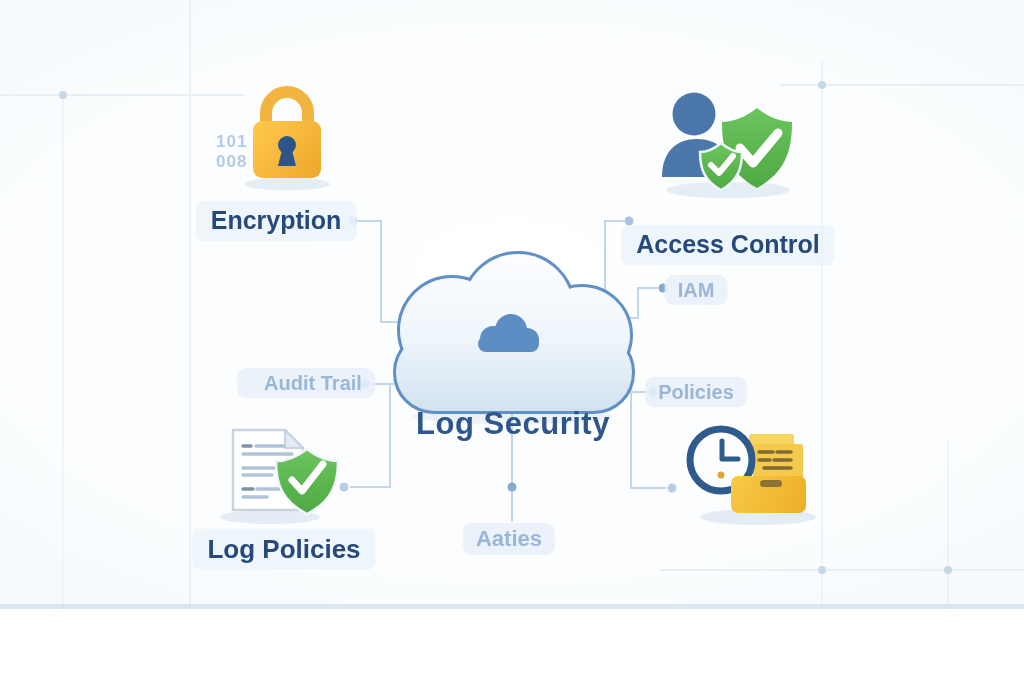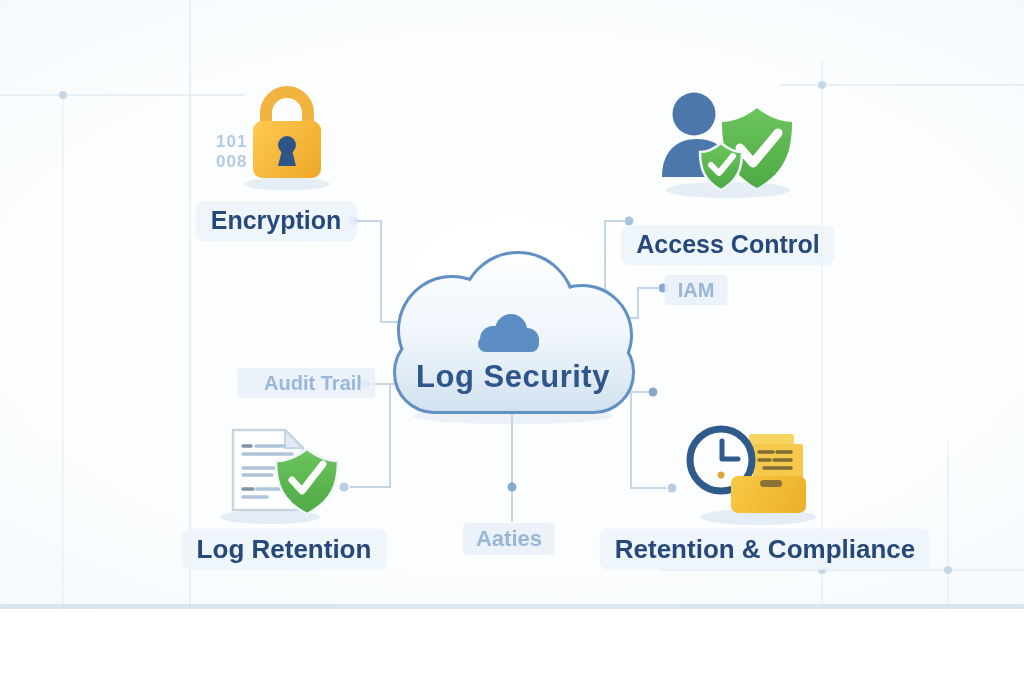--- a/index.html
+++ b/index.html
@@ -19,24 +19,24 @@
     position:absolute;transform:translate(-50%,-50%);
     white-space:nowrap;font-weight:bold;border-radius:8px;line-height:1.1;
   }
   .label-main{
     color:#27497a;background:rgba(236,244,251,.88);
     font-size:25px;padding:6px 15px;
   }
   .label-main.big{font-size:26px;}
   .label-sub{
     color:#9bb7d8;background:rgba(233,241,250,.9);
-    font-size:20px;padding:4px 13px;border-radius:4px;
+    font-size:20px;padding:4px 13px;border-radius:9px;
   }
   .label-title{
-    color:#2e568c;background:transparent;font-size:31px;letter-spacing:.5px;
+    color:#2e568c;background:transparent;font-size:31px;letter-spacing:.5px;margin-top:47px;
   }
   .binary{
     position:absolute;left:216px;top:132px;
     color:#b2cbe6;font-weight:bold;font-size:17px;line-height:20px;
     letter-spacing:1px;
   }
 </style>
 </head>
 <body>
 
@@ -184,25 +184,25 @@
     <div>101</div>
     <div>008</div>
   </div>
 
   <div class="label label-title" style="left:513px;top:377px;">Log Security</div>
 
   <div class="label label-main" style="left:276px;top:221px;">Encryption</div>
 
   <div class="label label-main" style="left:728px;top:221px;margin-top:24px;">Access Control</div>
 
-  <div class="label label-main big" style="left:284px;top:549px;">Log Retention</div>
-
-  <div class="label label-main big" style="left:765px;top:549px;">Retention &amp; Compliance</div>
+  <div class="label label-main big" style="left:284px;top:549px;">Log Policies</div>
+
 
   <div class="label label-sub" style="left:696px;top:290px;">IAM</div>
 
   <div class="label label-sub" style="left:306px;top:383px;padding-left:27px;">Audit Trail</div>
 
+  <div class="label label-sub" style="left:696px;top:392px;">Policies</div>
 
   <div class="label label-sub" style="left:509px;top:539px;font-size:22px;">Aaties</div>
 
   <div class="bottom-edge"></div>
 </div>
 
 </body></html>

